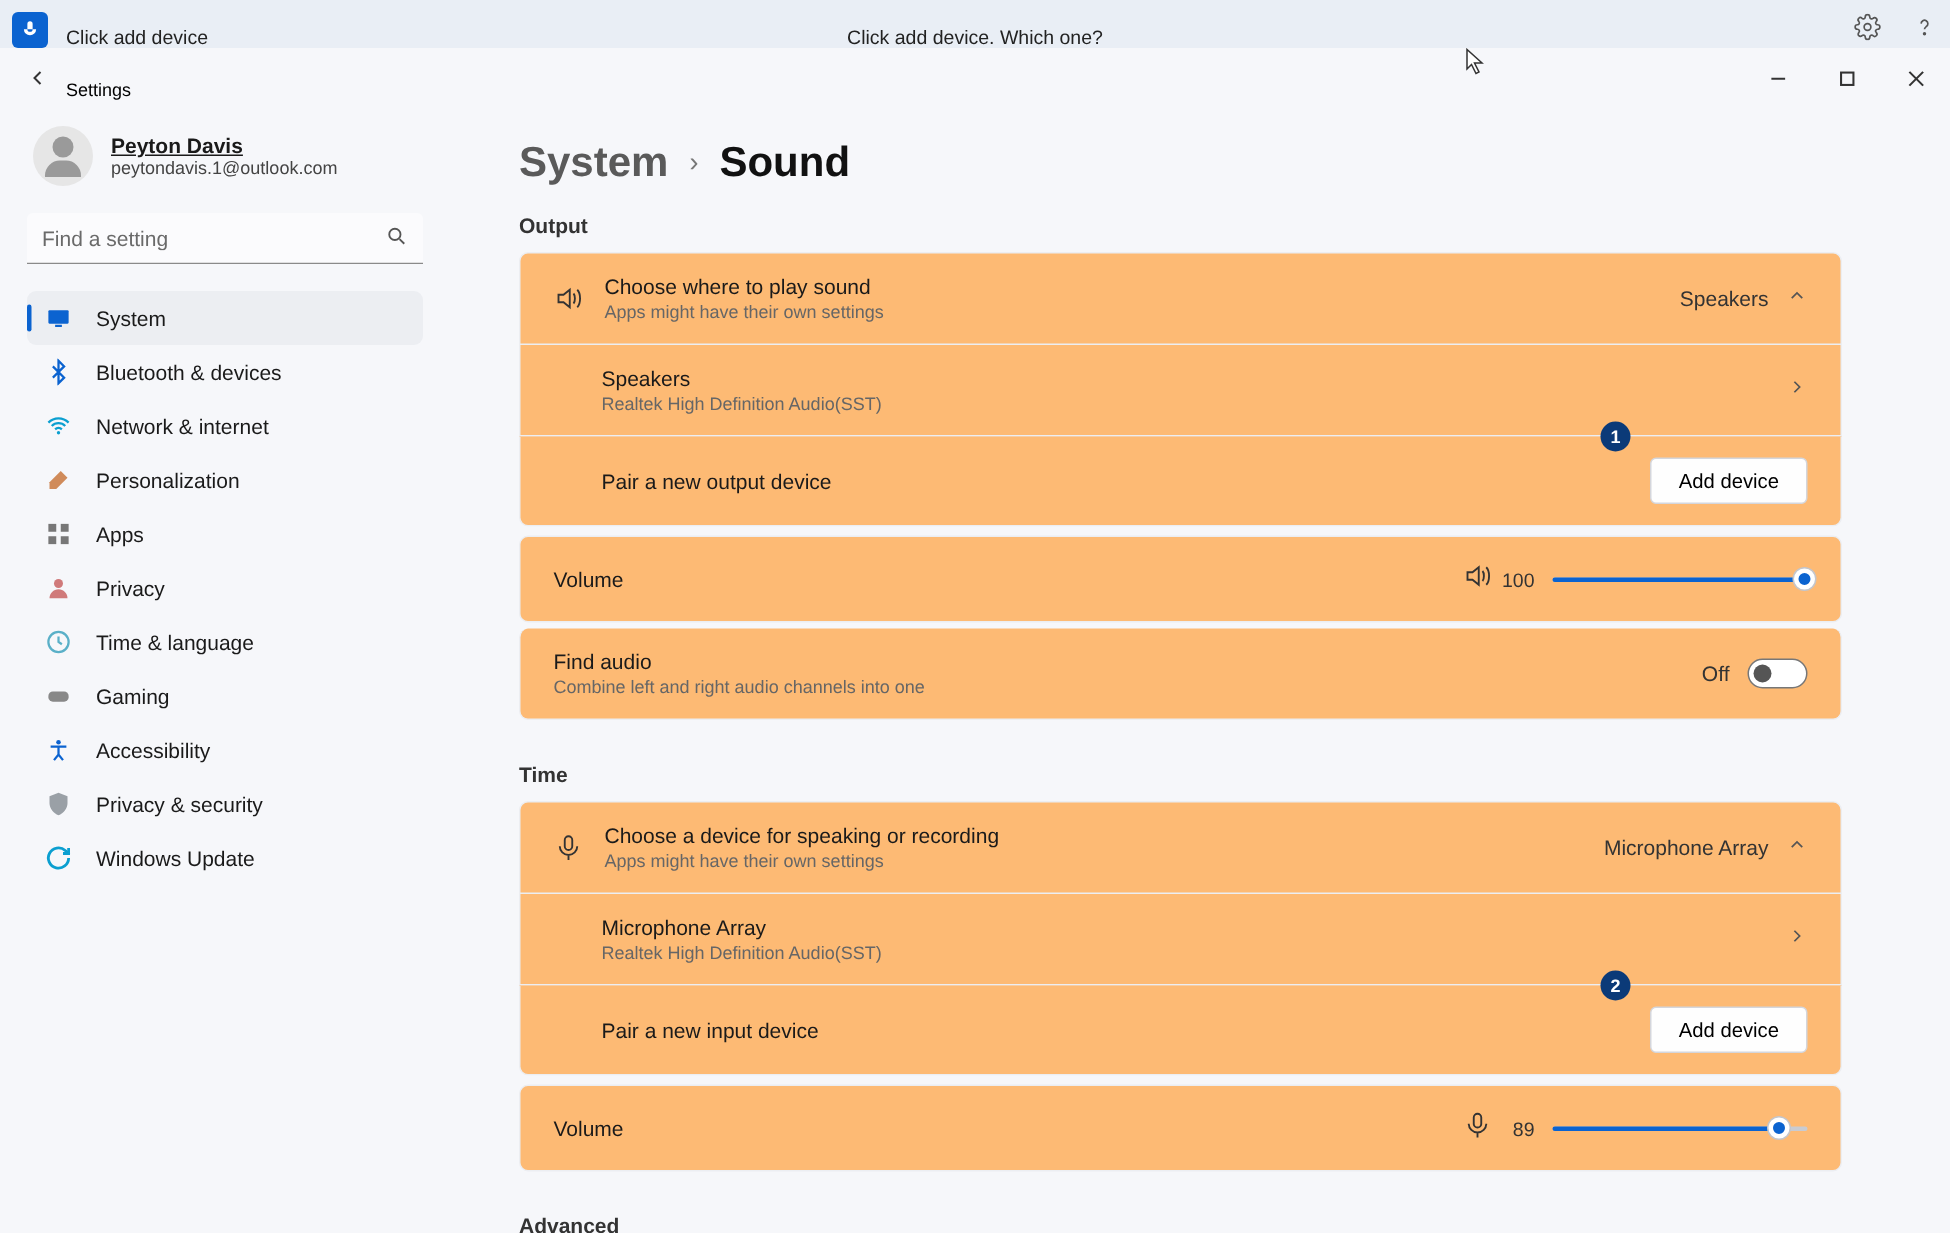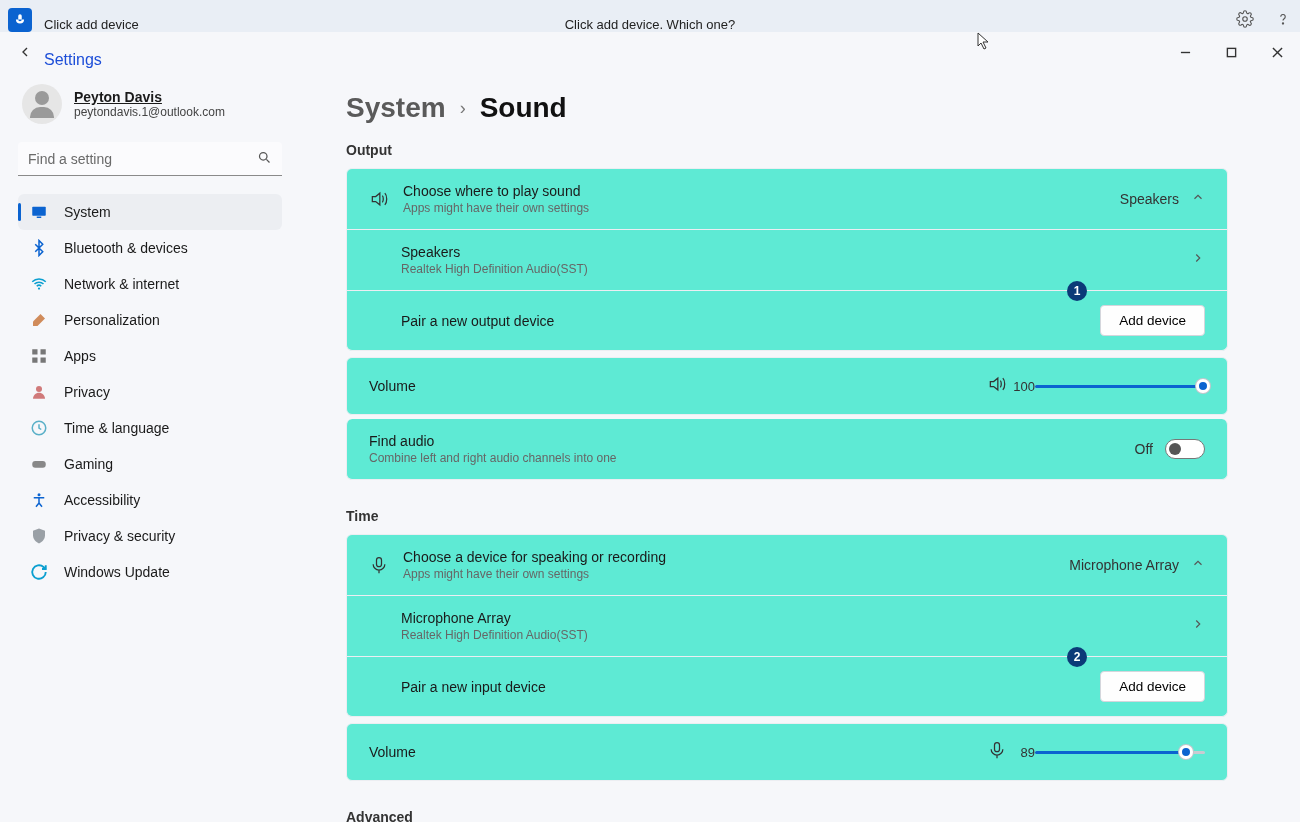--- a/index.html
+++ b/index.html
@@ -11,21 +11,21 @@
 .mic-icon-wrap svg { width: 14px; height: 14px; fill: #fff; }
 .topbar .left-text { font-size: 13px; color: #222; }
 .topbar .center-text { position:absolute; left:50%; transform:translateX(-50%); font-size:13px; color:#222; }
 .topbar .right-icons { margin-left:auto; display:flex; gap:20px; color:#555; }
 .topbar .right-icons svg { width:18px; height:18px; stroke:#555; fill:none; stroke-width:1.5; }
 
 
 .winbar { height: 40px; display:flex; align-items:center; padding-left: 10px; background:#f6f7fa; }
 .winbar .back { width:30px; display:flex; justify-content:center; }
 .winbar .back svg { width:16px; height:16px; stroke:#333; fill:none; stroke-width:2; }
-.winbar .title { font-size:16px; color:#1d4ed8; margin-left:4px;margin-top:16px; }
+.winbar .title { font-size:12px; color:#000000; margin-left:4px;margin-top:16px; }
 .winbar .ctrls { margin-left:auto; display:flex; }
 .winbar .ctrls .btn { width:46px; height:30px; display:flex; align-items:center; justify-content:center; }
 .winbar .ctrls svg { width:11px; height:11px; stroke:#333; fill:none; stroke-width:1.5; }
 
 .app-body { display:flex; height: calc(822px - 72px); }
 
 
 .sidebar { width: 300px; padding: 12px 18px 0 18px; }
 .profile { display:flex; align-items:center; margin-bottom:18px; padding-left:4px; }
 .avatar { width:40px; height:40px; border-radius:50%; background:#e6e6e6; display:flex; flex-direction:column; align-items:center; justify-content:center; margin-right:12px; }
@@ -49,38 +49,38 @@
 
 .main { flex:1; padding: 20px 72px 30px 46px; overflow-y:auto; }
 .breadcrumb { display:flex; align-items:center; gap:14px; margin-bottom:18px; }
 .breadcrumb .b1 { font-size:28px; font-weight:600; color:#5a5a5a; }
 .breadcrumb .chev { font-size:18px; color:#777; }
 .breadcrumb .b2 { font-size:28px; font-weight:600; color:#111; }
 
 .section-title { font-size:14px; font-weight:600; color:#333; margin: 8px 0 10px 0; }
 
 .card-group { border-radius:6px; overflow:visible; margin-bottom:6px; }
-.card { background:#5eead4; border:1px solid #eceef2; padding: 14px 22px; display:flex; align-items:center; min-height:58px; position:relative; }
+.card { background:#fdba74; border:1px solid #eceef2; padding: 14px 22px; display:flex; align-items:center; min-height:58px; position:relative; }
 .card + .card { border-top: none; }
 .card.first { border-top-left-radius:6px; border-top-right-radius:6px; }
 .card.last { border-bottom-left-radius:6px; border-bottom-right-radius:6px; }
 .card .lead-icon { width:34px; display:flex; justify-content:flex-start; }
 .card .lead-icon svg { width:20px; height:20px; stroke:#333; fill:none; stroke-width:1.5; }
 .card .texts { flex:0 1 auto; }
 .card .texts .t1 { font-size:14px; }
 .card .texts .t2 { font-size:12px; color:#666; margin-top:2px; }
 .card .spacer { flex:1; }
 .card .right-label { font-size:14px; color:#333; margin-right:12px; }
 .card .chev-icon svg { width:14px; height:14px; stroke:#555; fill:none; stroke-width:2; }
 
 .indent { padding-left: 54px; }
 .add-btn { border:1px solid #d4d6dc; background:#fefefe; border-radius:4px; padding:7px 18px; font-size:13.5px; cursor:pointer; }
 
 .vol-row .vicon svg { width:20px; height:20px; stroke:#333; fill:none; stroke-width:1.5; }
-.slider-wrap { display:flex; align-items:center; }
+.slider-wrap { display:flex; align-items:center; gap:12px; }
 .slider-wrap .val { font-size:13px; color:#333; width:28px; text-align:right; }
 .slider { position:relative; width:170px; height:16px; }
 .slider .track { position:absolute; top:7px; left:0; right:0; height:3px; background:#c9cbd1; border-radius:2px; }
 .slider .fill { position:absolute; top:7px; left:0; height:3px; background:#0b63d0; border-radius:2px; }
 .slider .thumb { position:absolute; top:1px; width:14px; height:14px; border-radius:50%; background:#0b63d0; border:3px solid #fff; box-shadow:0 0 0 1px #c4c6cc; }
 
 .toggle { width:40px; height:20px; border-radius:10px; border:1px solid #777; background:#fff; position:relative; }
 .toggle .knob { position:absolute; top:3px; left:3px; width:12px; height:12px; border-radius:50%; background:#555; }
 
 .badge { position:absolute; width:20px; height:20px; border-radius:50%; background:#0b3a78; color:#fff; font-size:12px; font-weight:600; display:flex; align-items:center; justify-content:center; top:-10px; right:140px; z-index:5; }

